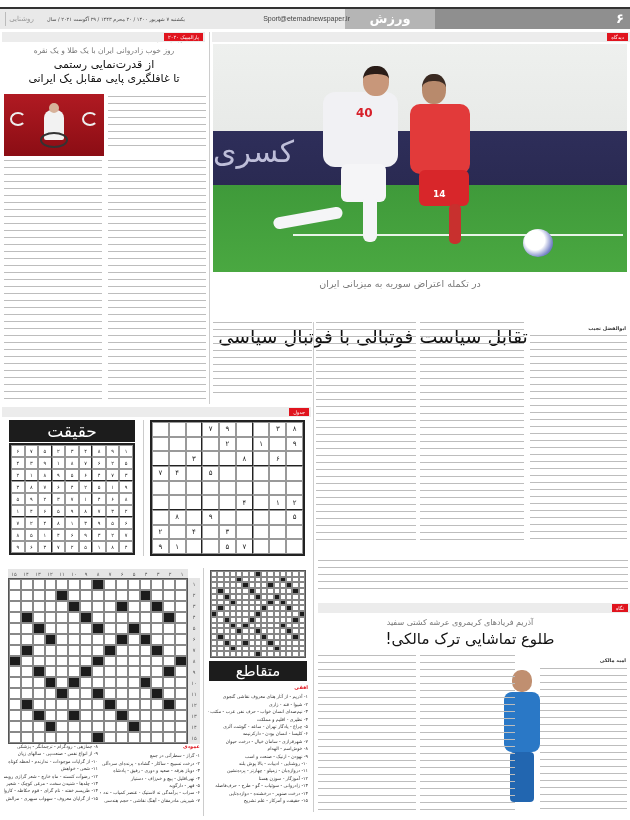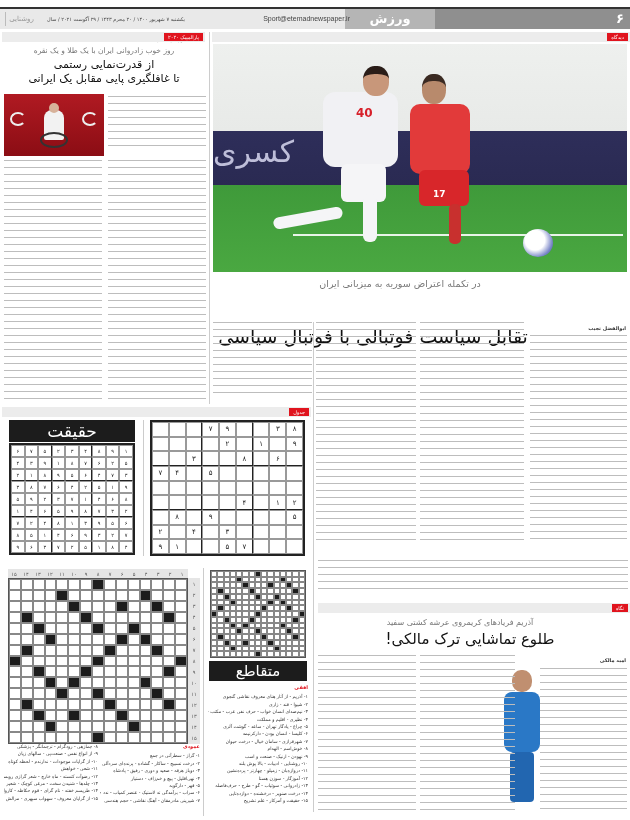--- a/index.html
+++ b/index.html
@@ -160,21 +160,21 @@
   <div style="position:absolute; left:110px; top:48px; width:75px; height:75px; background:#f1f1f4; border-radius:12px;"></div>
   <div style="position:absolute; left:150px; top:22px; width:26px; height:30px; background:#c8977a; border-radius:45%; border-top:8px solid #2a1d18;"></div>
   <div style="position:absolute; left:143px; top:62px; font-size:12px; font-weight:bold; color:#d7202a; direction:ltr;">40</div>
   <div style="position:absolute; left:128px; top:120px; width:45px; height:38px; background:#f5f5f7; border-radius:6px;"></div>
   <div style="position:absolute; left:60px; top:168px; width:70px; height:12px; background:#f5f5f7; transform:rotate(-10deg); border-radius:6px;"></div>
   <div style="position:absolute; left:150px; top:150px; width:14px; height:48px; background:#f5f5f7; border-radius:6px;"></div>
 
   <div style="position:absolute; left:197px; top:60px; width:60px; height:70px; background:#e23a3a; border-radius:10px;"></div>
   <div style="position:absolute; left:209px; top:30px; width:24px; height:30px; background:#b88a6c; border-radius:45%; border-top:7px solid #3a2a22;"></div>
   <div style="position:absolute; left:206px; top:126px; width:50px; height:36px; background:#d8262a; border-radius:6px;"></div>
-  <div style="position:absolute; left:220px; top:145px; font-size:9px; font-weight:bold; color:#fff; direction:ltr;">17</div>
+  <div style="position:absolute; left:220px; top:145px; font-size:9px; font-weight:bold; color:#fff; direction:ltr;">14</div>
   <div style="position:absolute; left:236px; top:160px; width:12px; height:40px; background:#c8302e; border-radius:5px;"></div>
   <div style="position:absolute; left:310px; top:185px; width:30px; height:28px; background: radial-gradient(circle at 40% 40%, #fff 40%, #7a86c8 70%, #2a3a8a); border-radius:50%;"></div>
 </div>
 
 <div class="kicker" style="left:300px; top:278px; width:200px; font-size:9.5px;">در تکمله اعتراض سوریه به میزبانی ایران</div>
 <div class="headline" style="left:213px; top:292px; width:320px; font-size:19px;margin-top:33px;">تقابل سیاست فوتبالی با فوتبال سیاسی</div>
 <div class="byline" style="right:4px; top:325px;">ابوالفضل نجیب</div>
 
 <div class="textcol" style="left:530px; top:335px; width:97px; height:210px;">
     <div class="line"></div>

